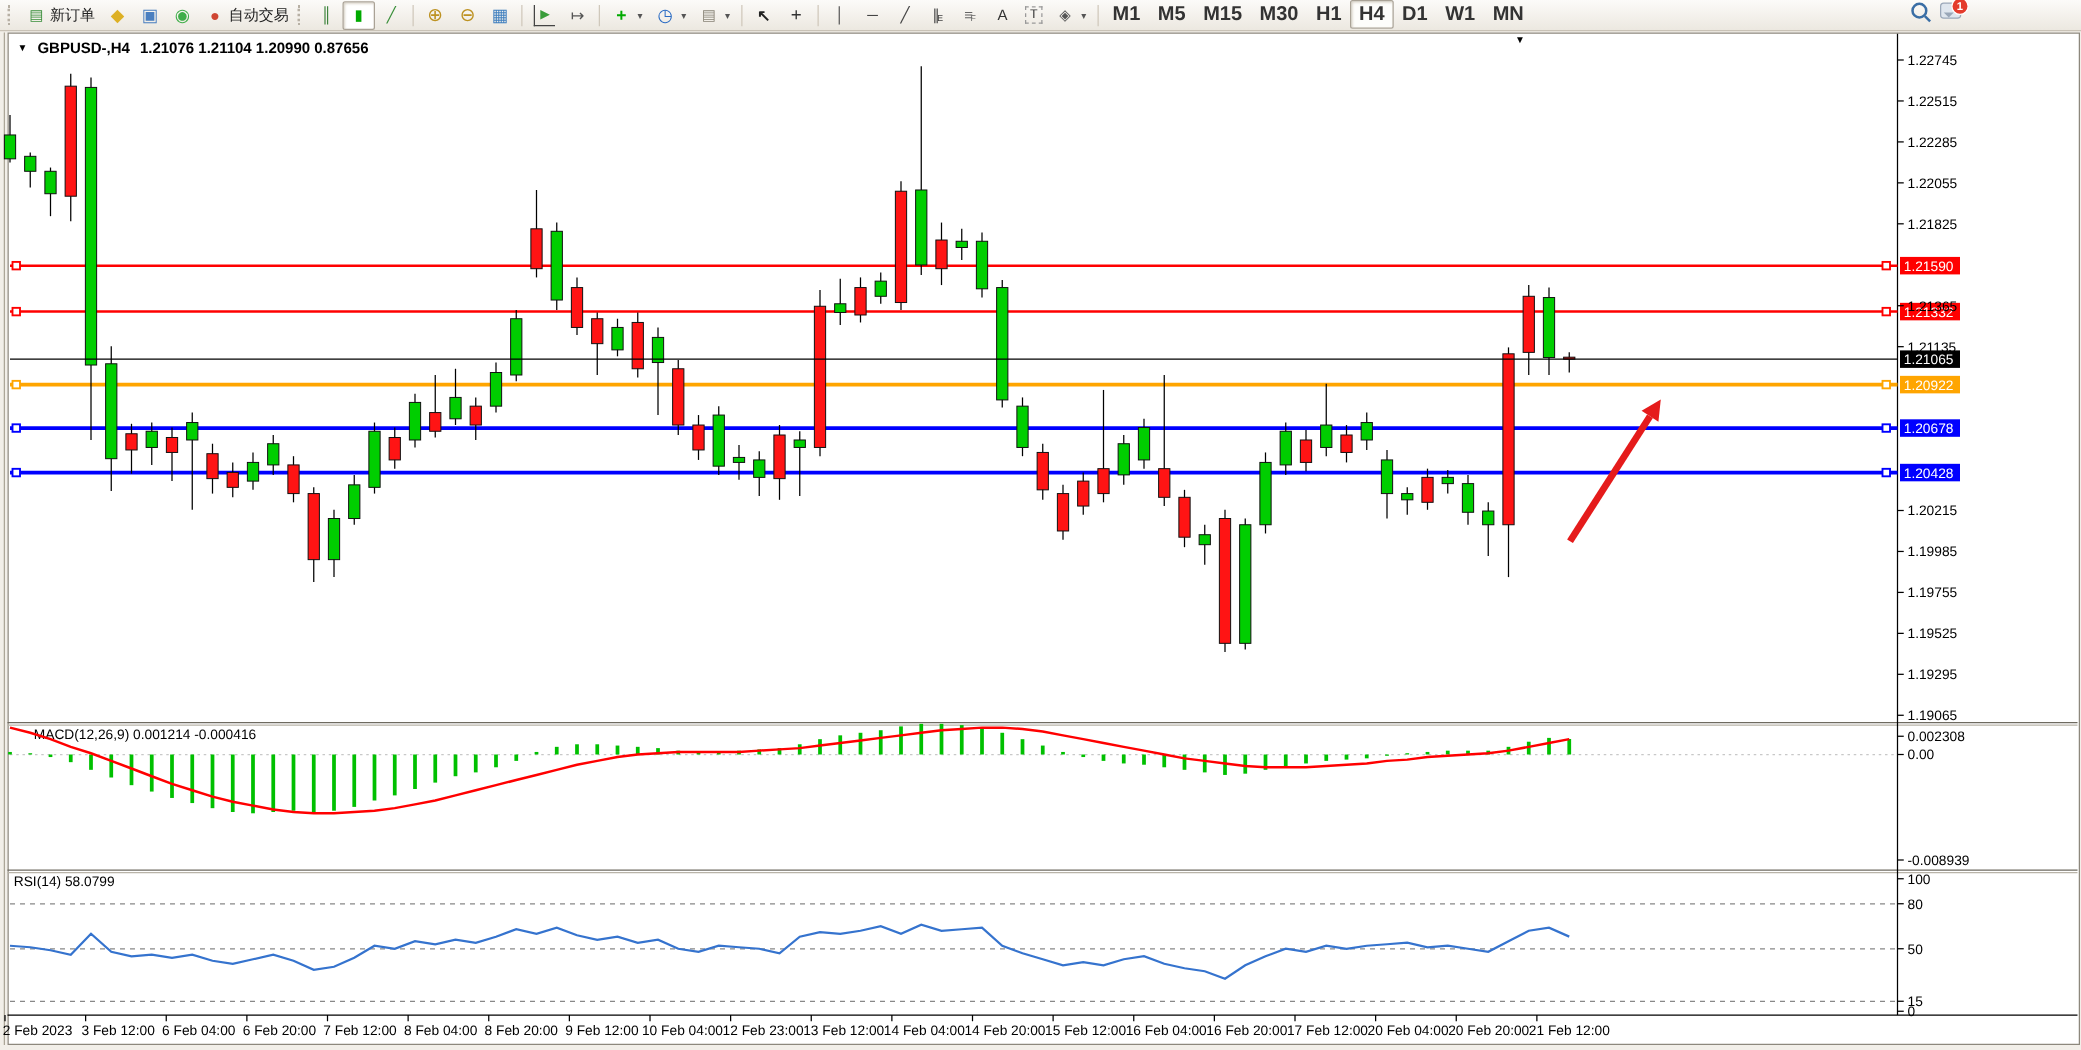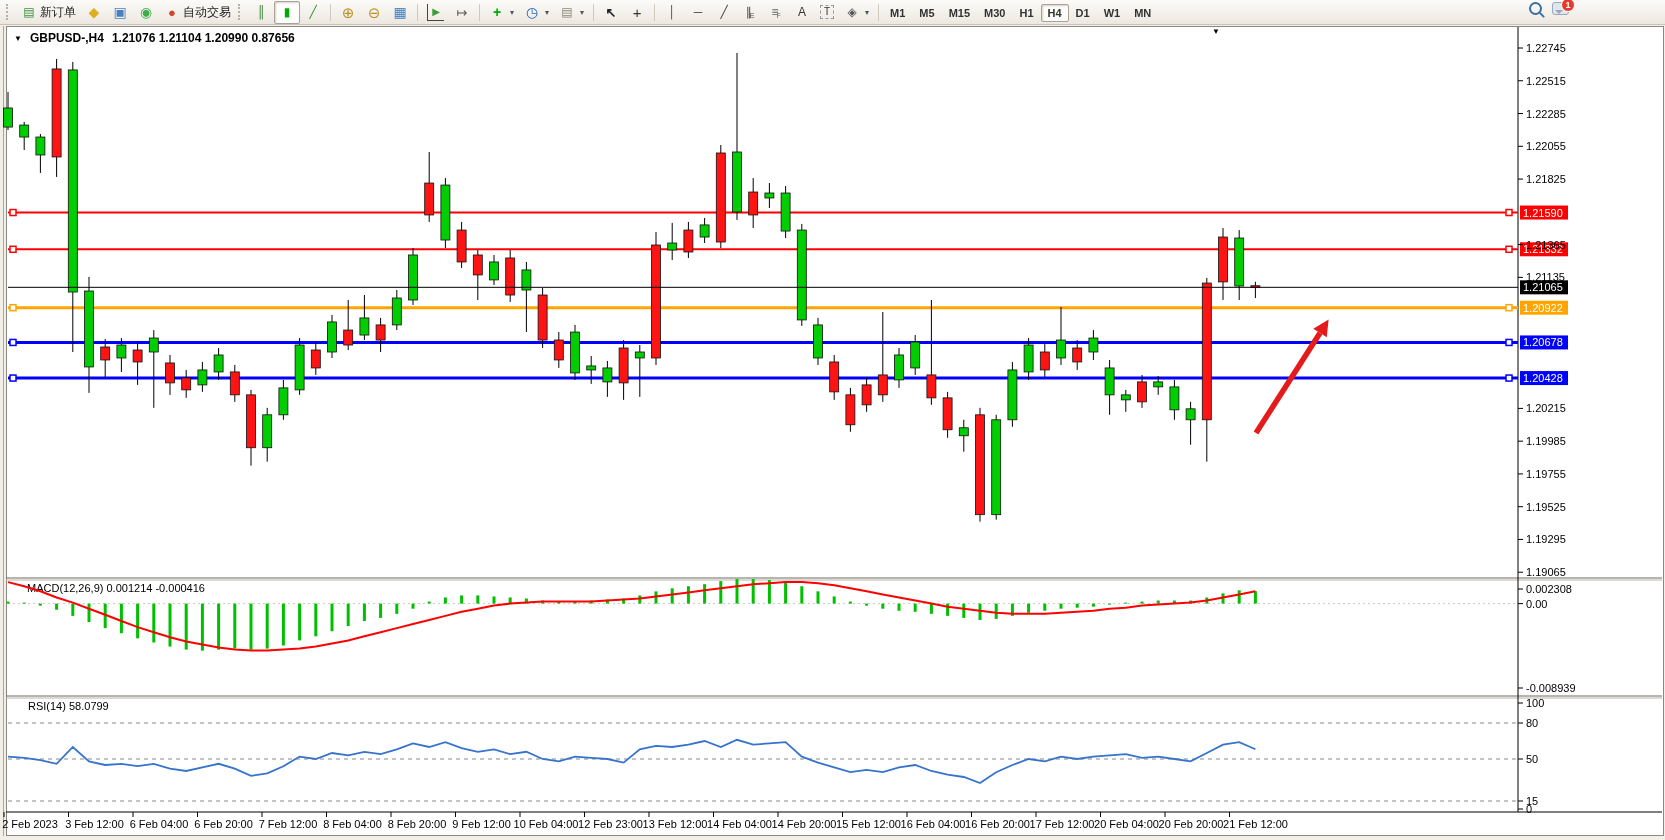--- a/index.html
+++ b/index.html
@@ -7,21 +7,21 @@
   #stage{position:relative;width:1665px;height:840px;background:#f2efe9}
   
   .tb{position:absolute;left:0;top:0;width:1665px;height:25px;background:linear-gradient(#fcfbf9,#ece8e0);border-bottom:1px solid #c9c2b6;display:flex;align-items:center;padding-left:4px;box-sizing:border-box}
   .grip{width:4px;height:16px;border-left:2px dotted #b7b0a4;margin:0 4px 0 2px}
   .sep{width:1px;height:17px;background:#cfc8bb;margin:0 4px}
   .tbtn{display:inline-flex;align-items:center;gap:3px;padding:1px 4px;height:19px;border:1px solid transparent;border-radius:2px;font-size:12px;color:#222;cursor:default;white-space:nowrap}
   .tbtn.active{background:#fff;border-color:#aaa296;box-shadow:inset 1px 1px 2px #d8d2c6}
   .caret::after{content:"▾";font-size:8px;color:#555;margin-left:2px}
   .ic{width:16px;height:16px;display:inline-flex;align-items:center;justify-content:center;font-size:12px;line-height:1}
   .ic .sub{font-size:7px;margin-left:-2px;margin-top:6px}
-  .tf{font-size:11px;font-weight:bold;color:#333;padding:2px 6px;border:1px solid transparent;border-radius:2px}
+  .tf{font-size:16px;font-weight:bold;color:#333;padding:2px 6px;border:1px solid transparent;border-radius:2px}
   .tf.active{background:#fdfdfb;border-color:#a9a296;box-shadow:inset 1px 1px 2px #d8d2c6}
   .tb-right{position:absolute;right:96px;top:2px;display:flex;align-items:center;gap:10px}
   .ic-search{position:relative;width:9px;height:9px;border:2px solid #3a6ea5;border-radius:50%}
   .ic-search::after{content:"";position:absolute;width:6px;height:2px;background:#3a6ea5;transform:rotate(45deg);left:8px;top:10px}
   .ic-chat{position:relative;width:15px;height:11px;background:#dfe6ee;border:1px solid #9aa7b8;border-radius:3px}
   .ic-chat::after{content:"";position:absolute;left:2px;bottom:-4px;border:4px solid transparent;border-top-color:#9aa7b8}
   .badge{position:absolute;right:-7px;top:-5px;background:#e43b2c;color:#fff;font-size:9px;font-weight:bold;border-radius:50%;width:12px;height:12px;display:flex;align-items:center;justify-content:center;border:1px solid #fff}
   
   #chartwin{position:absolute;left:6px;top:26px;width:1656px;height:808px;background:#fff;border:1px solid #8d887d}
   #frame-left{position:absolute;left:3px;top:26px;width:1px;height:810px;background:#aca698}
@@ -146,21 +146,21 @@
 
   <div id="title">
     <span class="tri">▼</span>
     <span>GBPUSD-,H4</span>
     <span>1.21076 1.21104 1.20990 0.87656</span>
   </div>
 
   <div class="pane-label" style="left:27px;top:582px">
     <span>MACD(12,26,9)</span>&nbsp;<span>0.001214 -0.000416</span>
   </div>
-  <div class="pane-label" style="left:28px;top:700px">
+  <div class="pane-label" style="left:11px;top:700px">
     <span>RSI(14)</span>&nbsp;<span>58.0799</span>
   </div>
 
   <div id="shift-marker">▼</div>
 
   <svg id="svg-root" xmlns="http://www.w3.org/2000/svg" width="1665" height="840">
       <line x1="6" y1="578" x2="1662" y2="578" stroke="#6e6a60" stroke-width="1"></line>
       <line x1="6" y1="580" x2="1662" y2="580" stroke="#b9b4a9" stroke-width="1"></line>
       <line x1="6" y1="696" x2="1662" y2="696" stroke="#6e6a60" stroke-width="1"></line>
       <line x1="6" y1="698" x2="1662" y2="698" stroke="#b9b4a9" stroke-width="1"></line>

